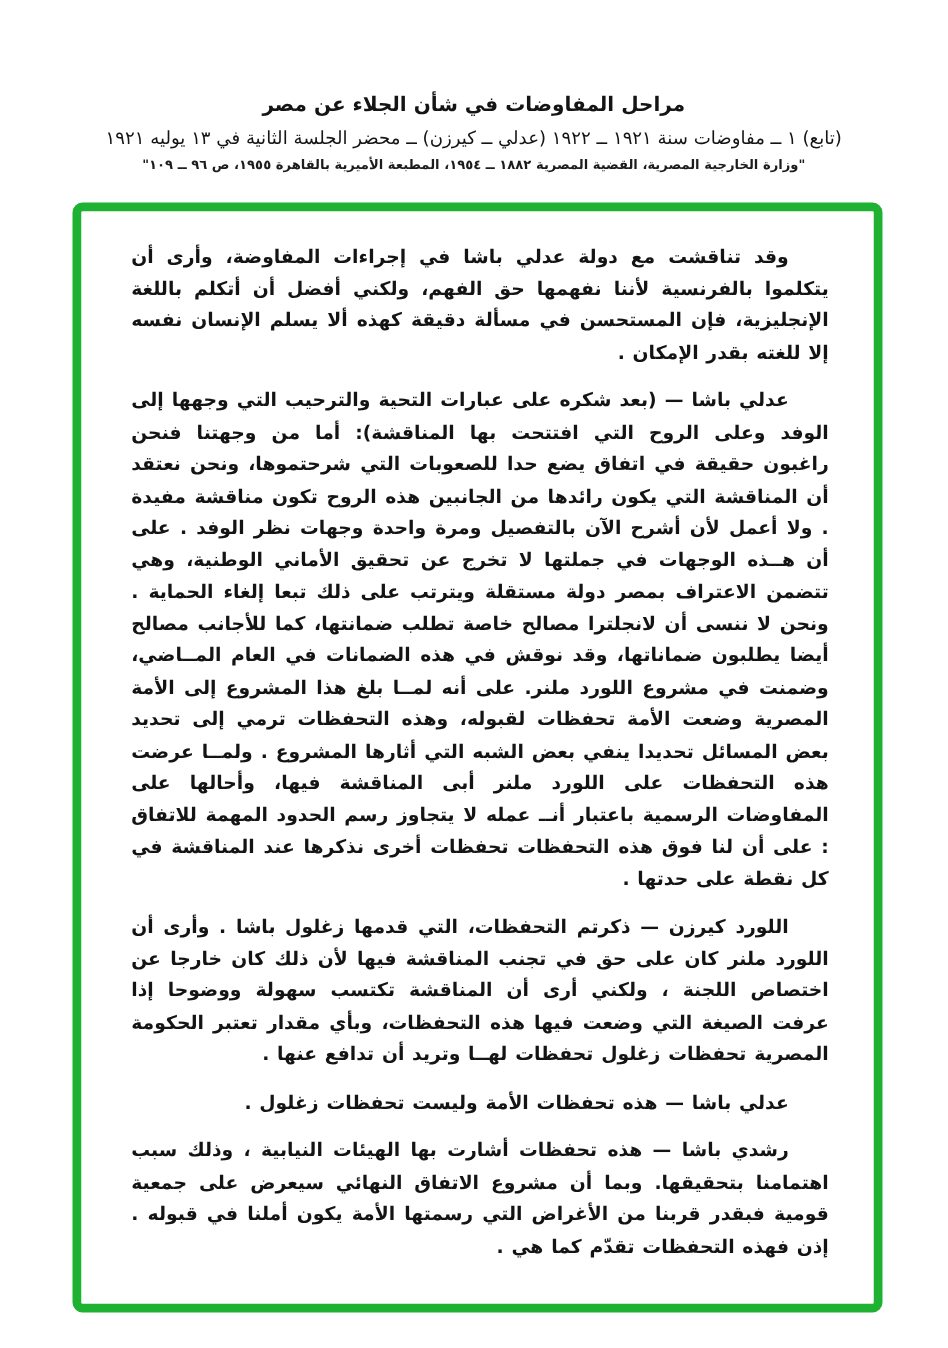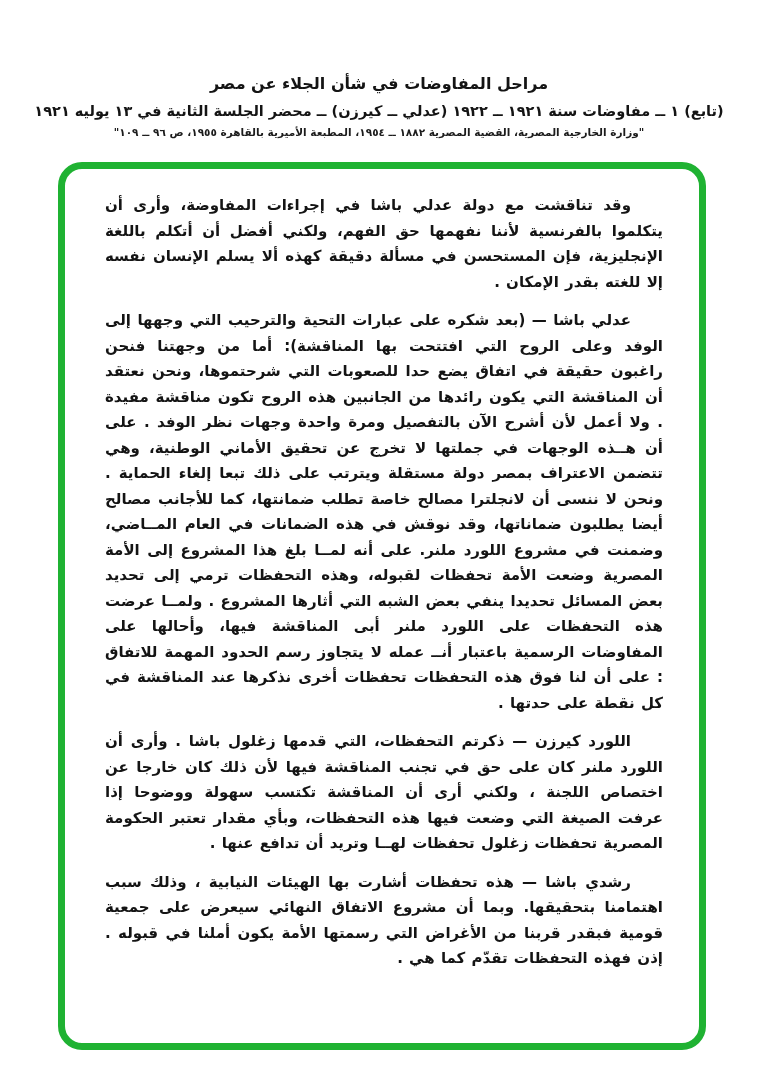--- a/index.html
+++ b/index.html
@@ -23,37 +23,37 @@
     text-align: center;
   }
   .doc-title {
     font-size: 16px;
     font-weight: bold;
     letter-spacing: 0.5px;
     margin-bottom: 10px;
   }
   .doc-subtitle {
     font-size: 14.5px;
-    font-weight: bold;
+    font-weight: normal;
     margin-bottom: 7px;
   }
   .doc-source {
     font-size: 10.5px;
     font-weight: bold;
     color: #1c1c1c;
   }
   .green-box {
     position: absolute;
     left: 58px;
     top: 122px;
     width: 648px;
     height: 888px;
     box-sizing: border-box;
     border: 7px solid var(--border-green, #1fb232);
-    border-radius: 24px;
+    border-radius: 8px;
     background: #ffffff;
     padding: 24px 36px 16px 40px;
     overflow: hidden;
   }
   .para {
     margin: 0 0 13px 0;
     font-size: 15px;
     font-weight: bold;
     line-height: 25.5px;
     text-align: justify;
@@ -77,17 +77,18 @@
   <header class="doc-header">
     <div class="doc-title">مراحل المفاوضات في شأن الجلاء عن مصر</div>
     <div class="doc-subtitle">(تابع) ١ ــ مفاوضات سنة ١٩٢١ ــ ١٩٢٢ (عدلي ــ كيرزن) ــ محضر الجلسة الثانية في ١٣ يوليه ١٩٢١</div>
     <div class="doc-source">"وزارة الخارجية المصرية، القضية المصرية ١٨٨٢ ــ ١٩٥٤، المطبعة الأميرية بالقاهرة ١٩٥٥، ص ٩٦ ــ ١٠٩"</div>
   </header>
 
   <div class="green-box">
     <p class="para">وقد تناقشت مع دولة عدلي باشا في إجراءات المفاوضة، وأرى أن يتكلموا بالفرنسية لأننا نفهمها حق الفهم، ولكني أفضل أن أتكلم باللغة الإنجليزية، فإن المستحسن في مسألة دقيقة كهذه ألا يسلم الإنسان نفسه إلا للغته بقدر الإمكان .</p>
     <p class="para">عدلي باشا — (بعد شكره على عبارات التحية والترحيب التي وجهها إلى الوفد وعلى الروح التي افتتحت بها المناقشة): أما من وجهتنا فنحن راغبون حقيقة في اتفاق يضع حدا للصعوبات التي شرحتموها، ونحن نعتقد أن المناقشة التي يكون رائدها من الجانبين هذه الروح تكون مناقشة مفيدة . ولا أعمل لأن أشرح الآن بالتفصيل ومرة واحدة وجهات نظر الوفد . على أن هــذه الوجهات في جملتها لا تخرج عن تحقيق الأماني الوطنية، وهي تتضمن الاعتراف بمصر دولة مستقلة ويترتب على ذلك تبعا إلغاء الحماية .  ونحن لا ننسى أن لانجلترا مصالح خاصة تطلب ضمانتها، كما للأجانب مصالح أيضا يطلبون ضماناتها، وقد نوقش في هذه الضمانات في العام المــاضي، وضمنت في مشروع اللورد ملنر. على أنه لمــا بلغ هذا المشروع إلى الأمة المصرية وضعت الأمة تحفظات لقبوله، وهذه التحفظات ترمي إلى تحديد بعض المسائل تحديدا ينفي بعض الشبه التي أثارها المشروع . ولمــا عرضت هذه التحفظات على اللورد ملنر أبى المناقشة فيها، وأحالها على المفاوضات الرسمية باعتبار أنــ عمله لا يتجاوز رسم الحدود المهمة للاتفاق : على أن لنا فوق هذه التحفظات تحفظات أخرى نذكرها عند المناقشة في كل نقطة على حدتها .</p>
     <p class="para">اللورد كيرزن — ذكرتم التحفظات، التي قدمها زغلول باشا . وأرى أن اللورد ملنر كان على حق في تجنب المناقشة فيها لأن ذلك كان خارجا عن اختصاص اللجنة ، ولكني أرى أن المناقشة تكتسب سهولة ووضوحا إذا عرفت الصيغة التي وضعت فيها هذه التحفظات، وبأي مقدار تعتبر الحكومة المصرية تحفظات زغلول تحفظات لهــا وتريد أن تدافع عنها .</p>
+    <p class="para">عدلي باشا — هذه تحفظات الأمة وليست تحفظات زغلول .</p>
     <p class="para">رشدي باشا — هذه تحفظات أشارت بها الهيئات النيابية ، وذلك سبب اهتمامنا بتحقيقها. وبما أن مشروع الاتفاق النهائي سيعرض على جمعية قومية فبقدر قربنا من الأغراض التي رسمتها الأمة يكون أملنا في قبوله . إذن فهذه التحفظات تقدّم كما هي .</p>
 
   </div>
 
 </div>
 
 </body></html>

